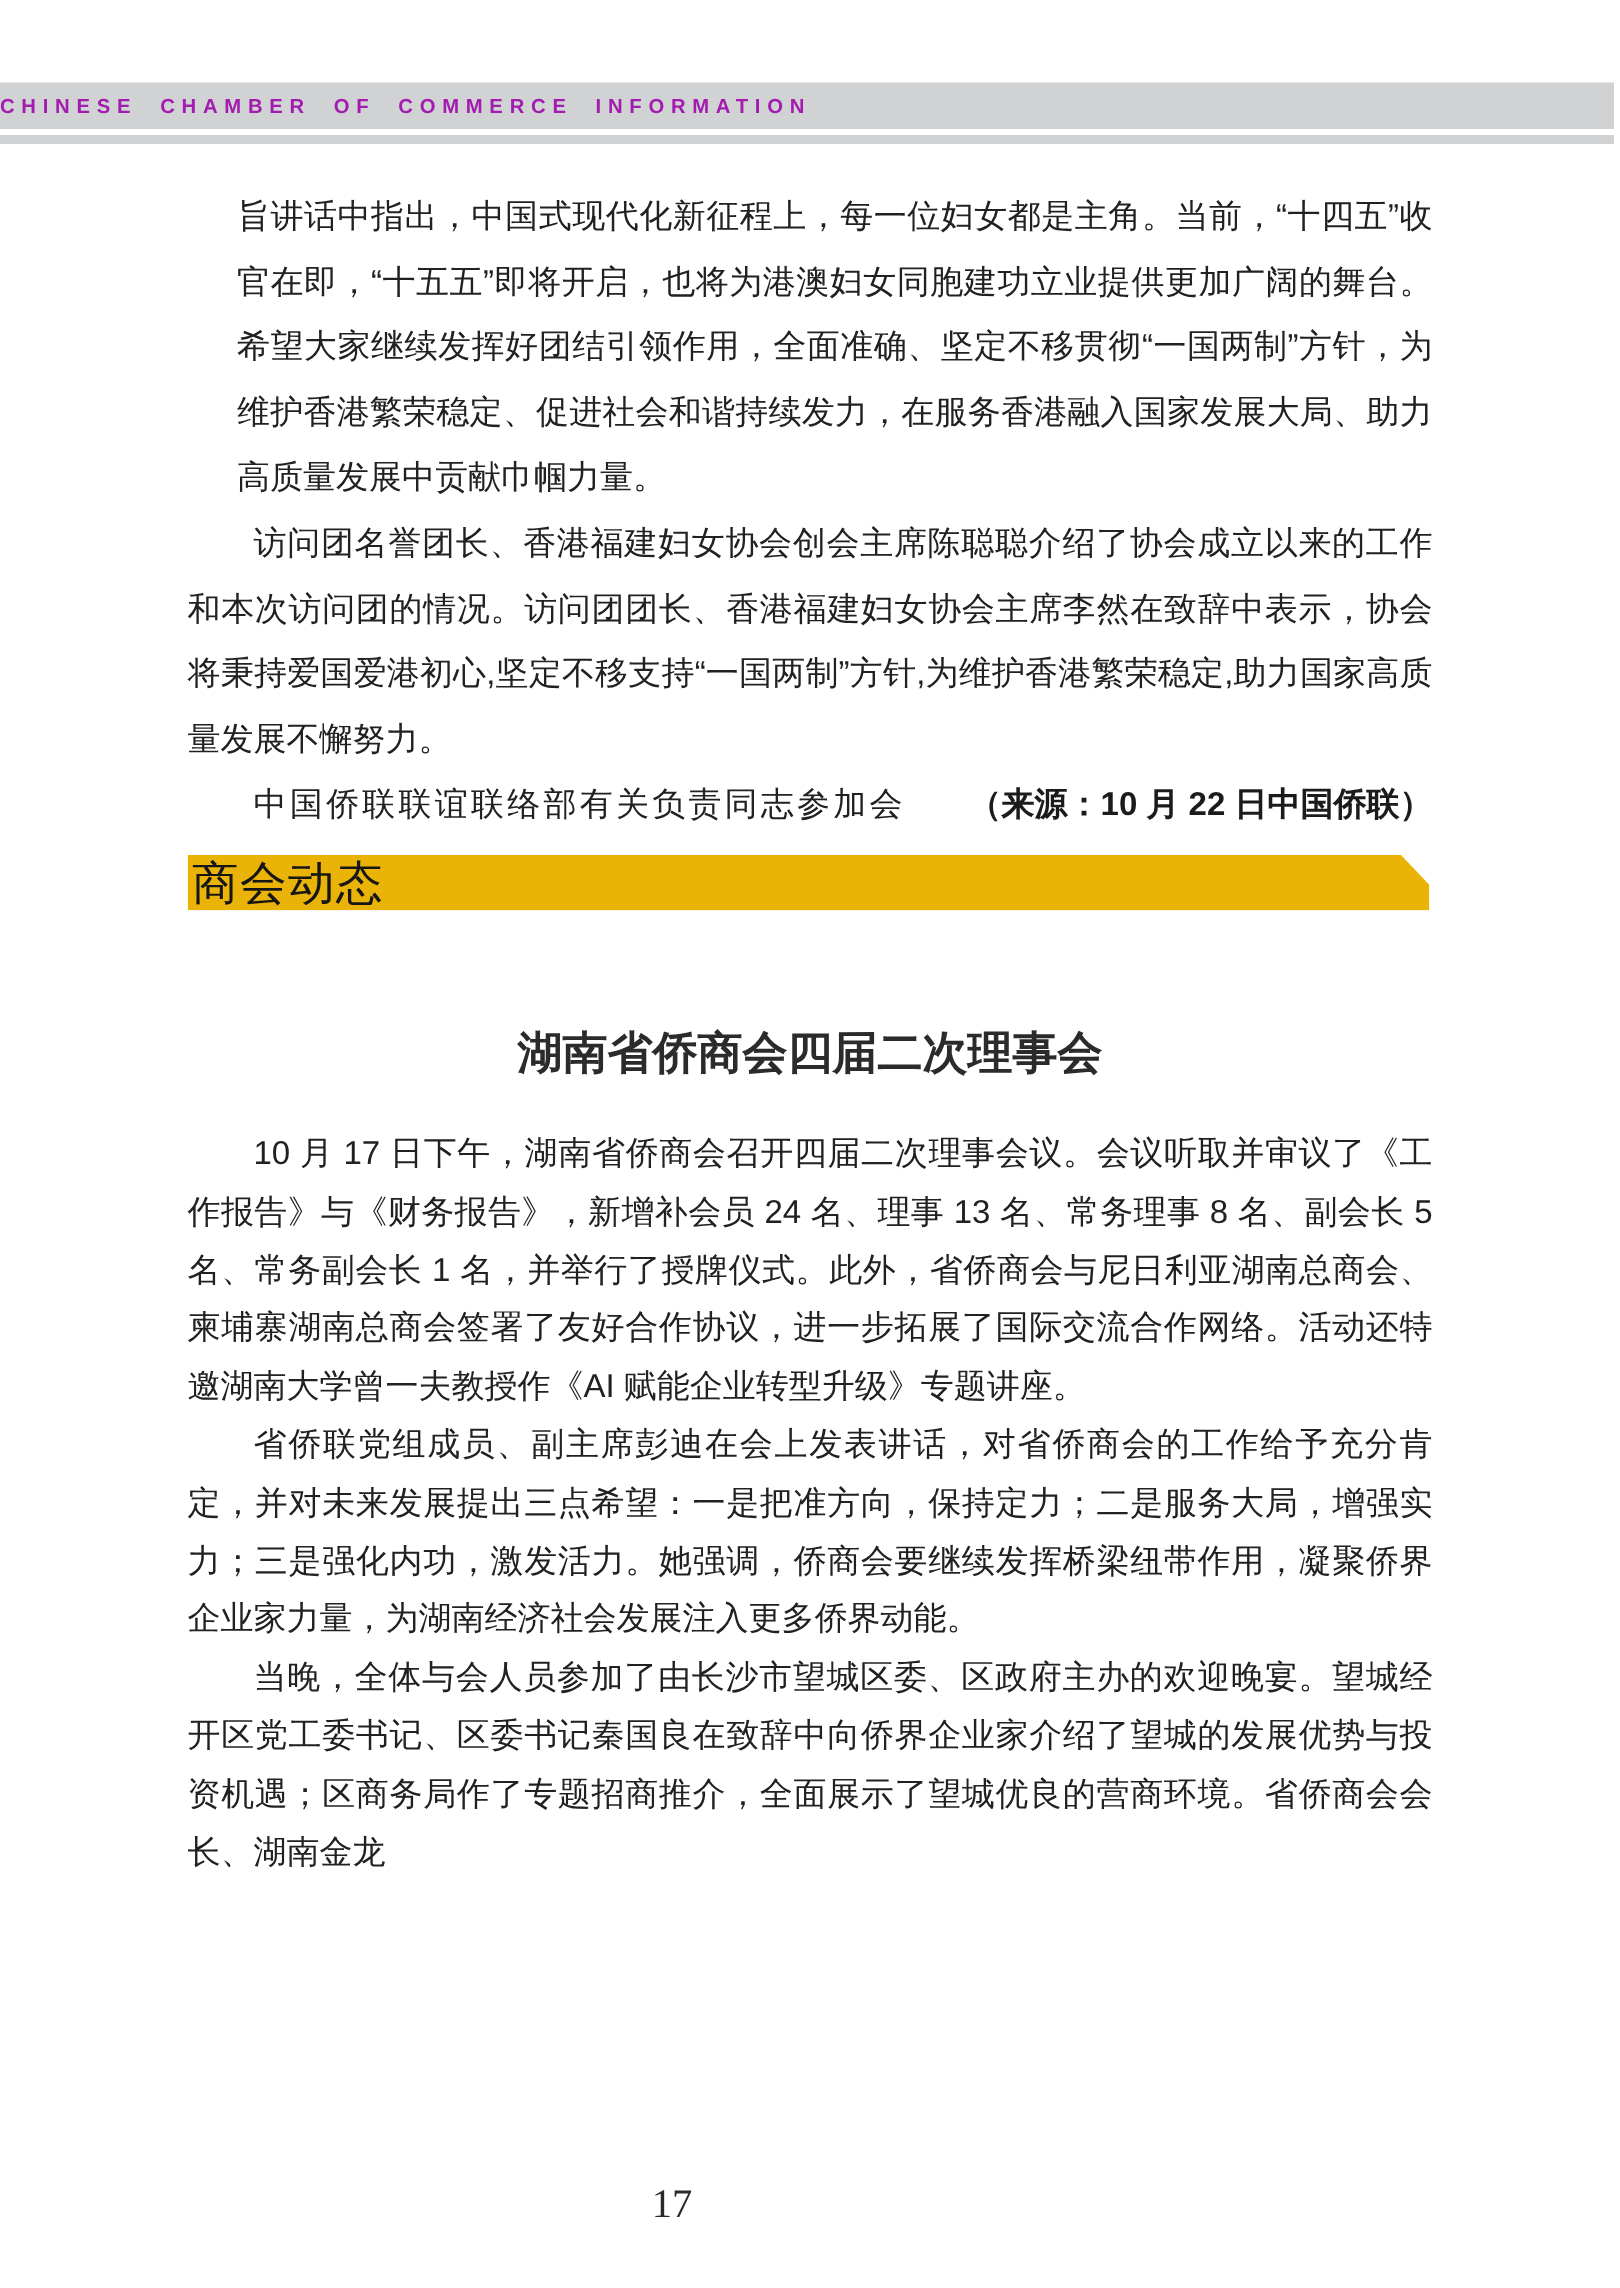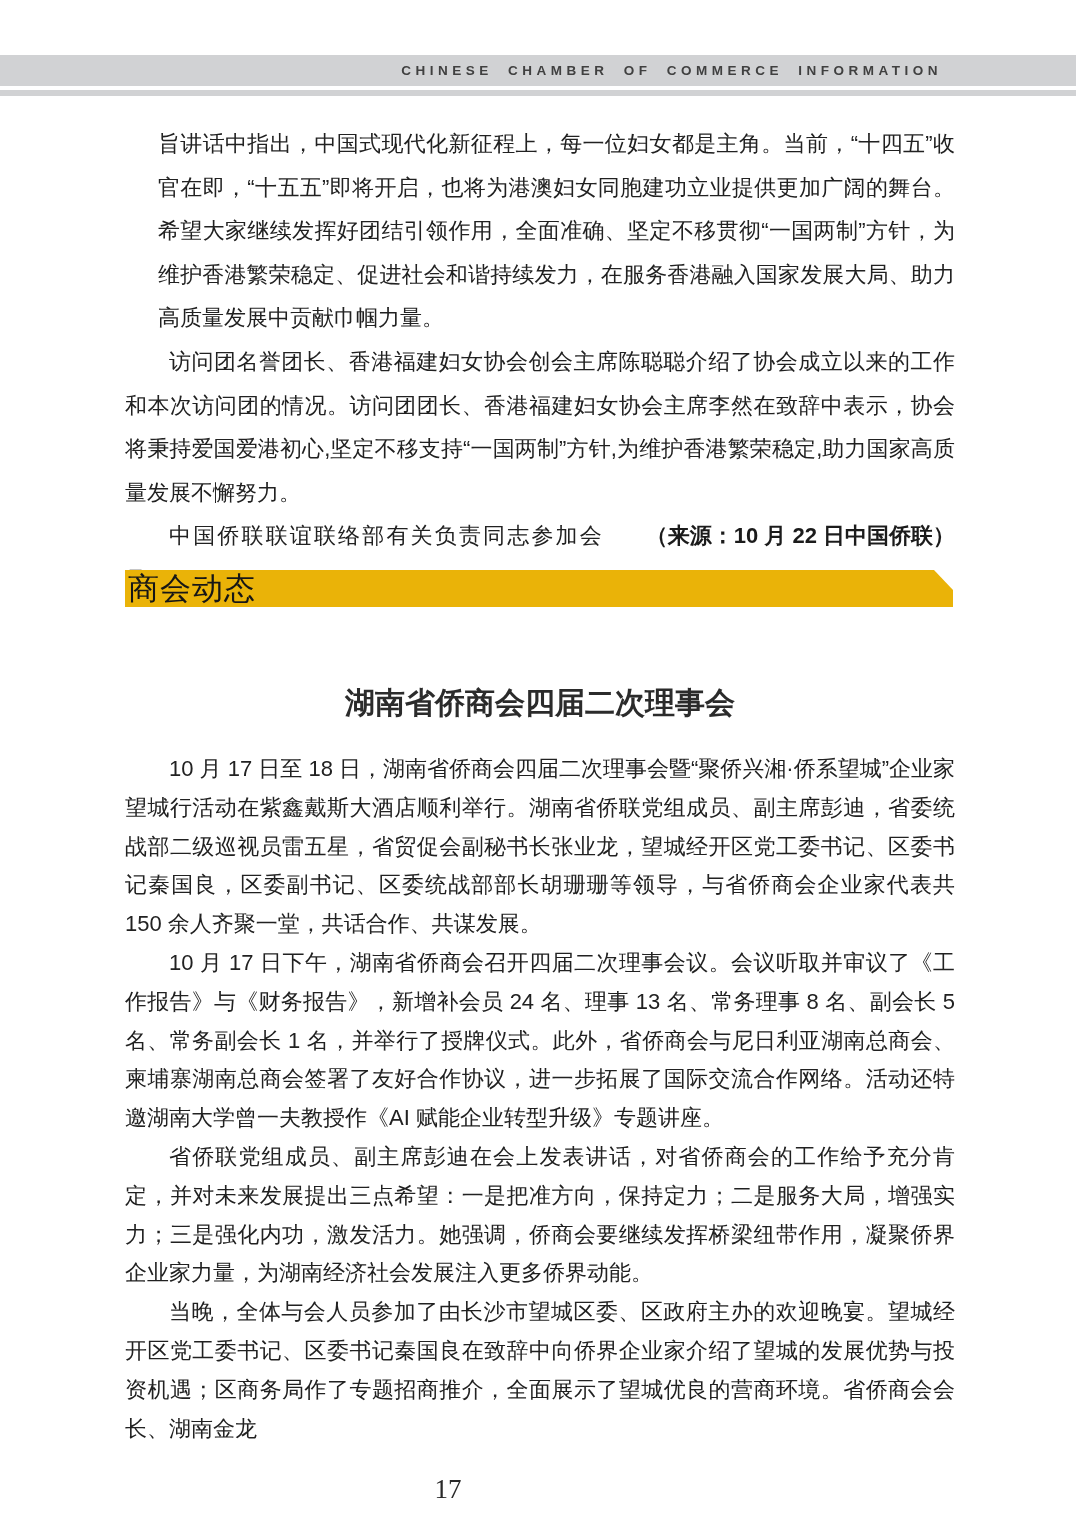--- a/index.html
+++ b/index.html
@@ -22,27 +22,26 @@
     left: 0;
     top: 55px;
     width: 1076px;
     height: 31px;
     background: #d1d2d4;
   }
   .banner-text {
     display: block;
     height: 31px;
     line-height: 32px;
-    text-align: right;
     padding-right: 134px;
     font-size: 13.5px;
     font-weight: bold;
     letter-spacing: 4.5px;
     word-spacing: 7px;
-    color: #404040;
+    color: #a21caf;
     white-space: nowrap;
   }
   .bar-thin {
     position: absolute;
     left: 0;
     top: 90px;
     width: 1076px;
     height: 6px;
     background: #d1d2d4;
   }
@@ -115,21 +114,20 @@
   
   .page-num {
     position: absolute;
     left: 0;
     top: 1454px;
     width: 896px;
     text-align: center;
     font-family: "Liberation Serif", serif;
     font-size: 27px;
     color: #2a2a2a;
-    margin-top: 20px;
   }
 </style>
 </head>
 <body>
 
 <div class="bar-main">
   <span class="banner-text">CHINESE CHAMBER OF COMMERCE INFORMATION</span>
 </div>
 <div class="bar-thin"></div>
 
@@ -141,19 +139,18 @@
 
 <div class="section-bar">
   <div class="section-title">商会动态</div>
 </div>
 
 <div class="art2-title">
   <div>湖南省侨商会四届二次理事会</div>
 </div>
 
 <div class="art2">
-  <p>10 月 17 日至 18 日，湖南省侨商会四届二次理事会暨“聚侨兴湘·侨系望城”企业家望城行活动在紫鑫戴斯大酒店顺利举行。湖南省侨联党组成员、副主席彭迪，省委统战部二级巡视员雷五星，省贸促会副秘书长张业龙，望城经开区党工委书记、区委书记秦国良，区委副书记、区委统战部部长胡珊珊等领导，与省侨商会企业家代表共 150 余人齐聚一堂，共话合作、共谋发展。</p>
   <p>10 月 17 日下午，湖南省侨商会召开四届二次理事会议。会议听取并审议了《工作报告》与《财务报告》，新增补会员 24 名、理事 13 名、常务理事 8 名、副会长 5 名、常务副会长 1 名，并举行了授牌仪式。此外，省侨商会与尼日利亚湖南总商会、柬埔寨湖南总商会签署了友好合作协议，进一步拓展了国际交流合作网络。活动还特邀湖南大学曾一夫教授作《AI 赋能企业转型升级》专题讲座。</p>
   <p>省侨联党组成员、副主席彭迪在会上发表讲话，对省侨商会的工作给予充分肯定，并对未来发展提出三点希望：一是把准方向，保持定力；二是服务大局，增强实力；三是强化内功，激发活力。她强调，侨商会要继续发挥桥梁纽带作用，凝聚侨界企业家力量，为湖南经济社会发展注入更多侨界动能。</p>
   <p>当晚，全体与会人员参加了由长沙市望城区委、区政府主办的欢迎晚宴。望城经开区党工委书记、区委书记秦国良在致辞中向侨界企业家介绍了望城的发展优势与投资机遇；区商务局作了专题招商推介，全面展示了望城优良的营商环境。省侨商会会长、湖南金龙</p>
 </div>
 
 <div class="page-num">17</div>
 
 </body></html>

